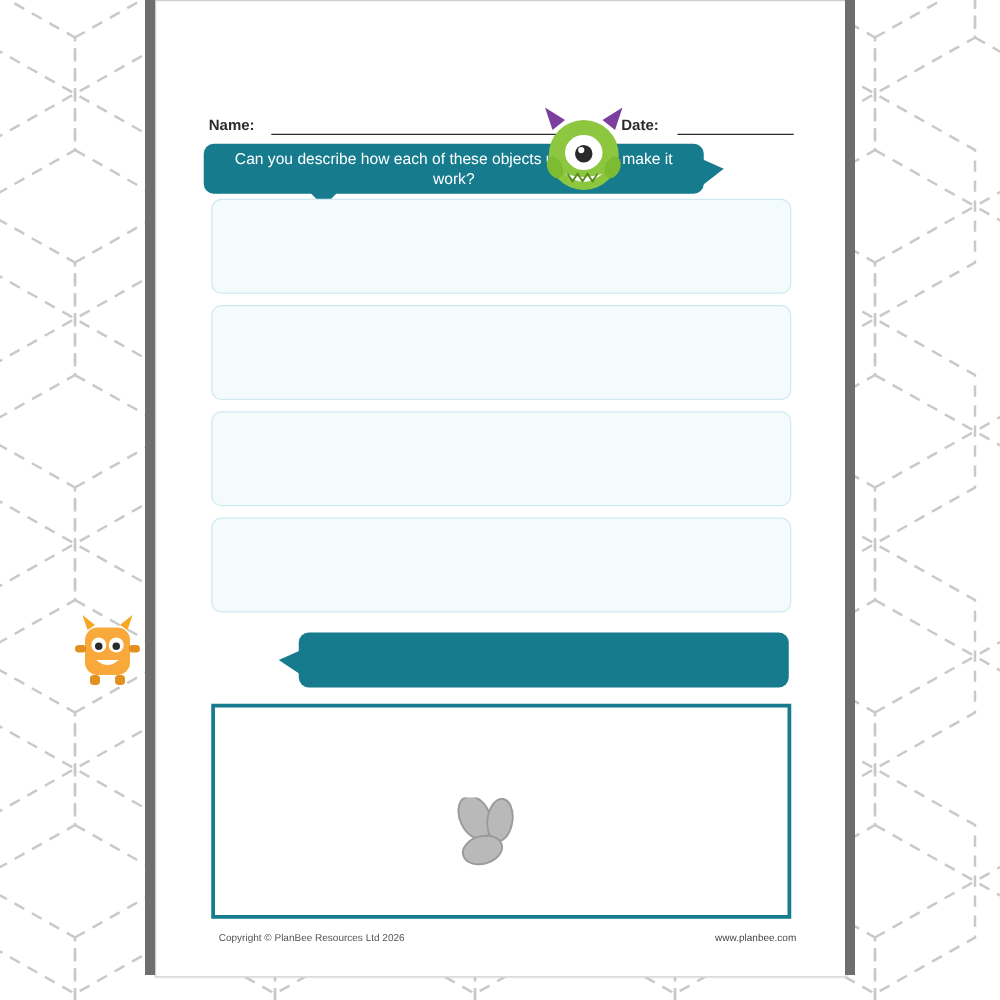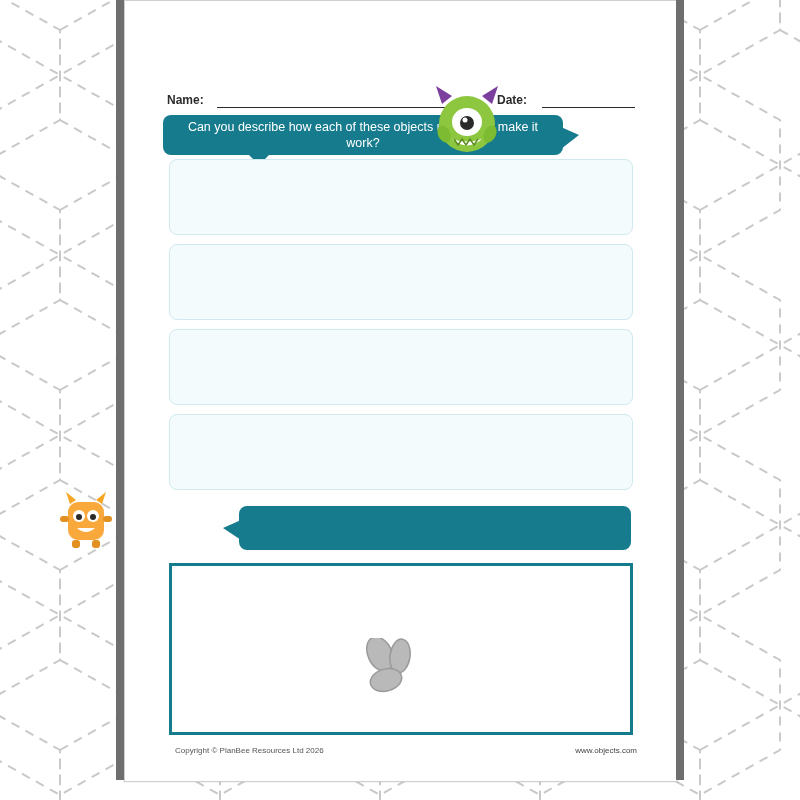--- a/index.html
+++ b/index.html
@@ -367,21 +367,21 @@
     <div class="answer-label" style="top:418px;">Recorder:</div>
     <div class="answer-block" style="top:413px; height:76px;"></div>
 
     <div class="bubble" id="bubble2">
       <span class="tail"></span>
     </div>
 
     <div id="draw-box"></div>
 
     <div class="footer" id="footer-copy">Copyright © PlanBee Resources Ltd 2026</div>
-    <div class="footer" id="footer-site">www.objects.com</div>
+    <div class="footer" id="footer-site">www.planbee.com</div>
   </div>
 
   <svg class="monster" id="monster-green" viewBox="0 0 70 72">
     <g>
       <path d="M10 22 L4 4 L20 14 Z" fill="#7d3f9e"></path>
       <path d="M60 22 L66 4 L50 14 Z" fill="#7d3f9e"></path>
       <ellipse cx="35" cy="42" rx="28" ry="28" fill="#8dc63f"></ellipse>
       <ellipse cx="35" cy="40" rx="15" ry="14" fill="#ffffff"></ellipse>
       <circle cx="35" cy="41" r="7" fill="#2a2a2a"></circle>
       <circle cx="33" cy="38" r="2.5" fill="#ffffff"></circle>

